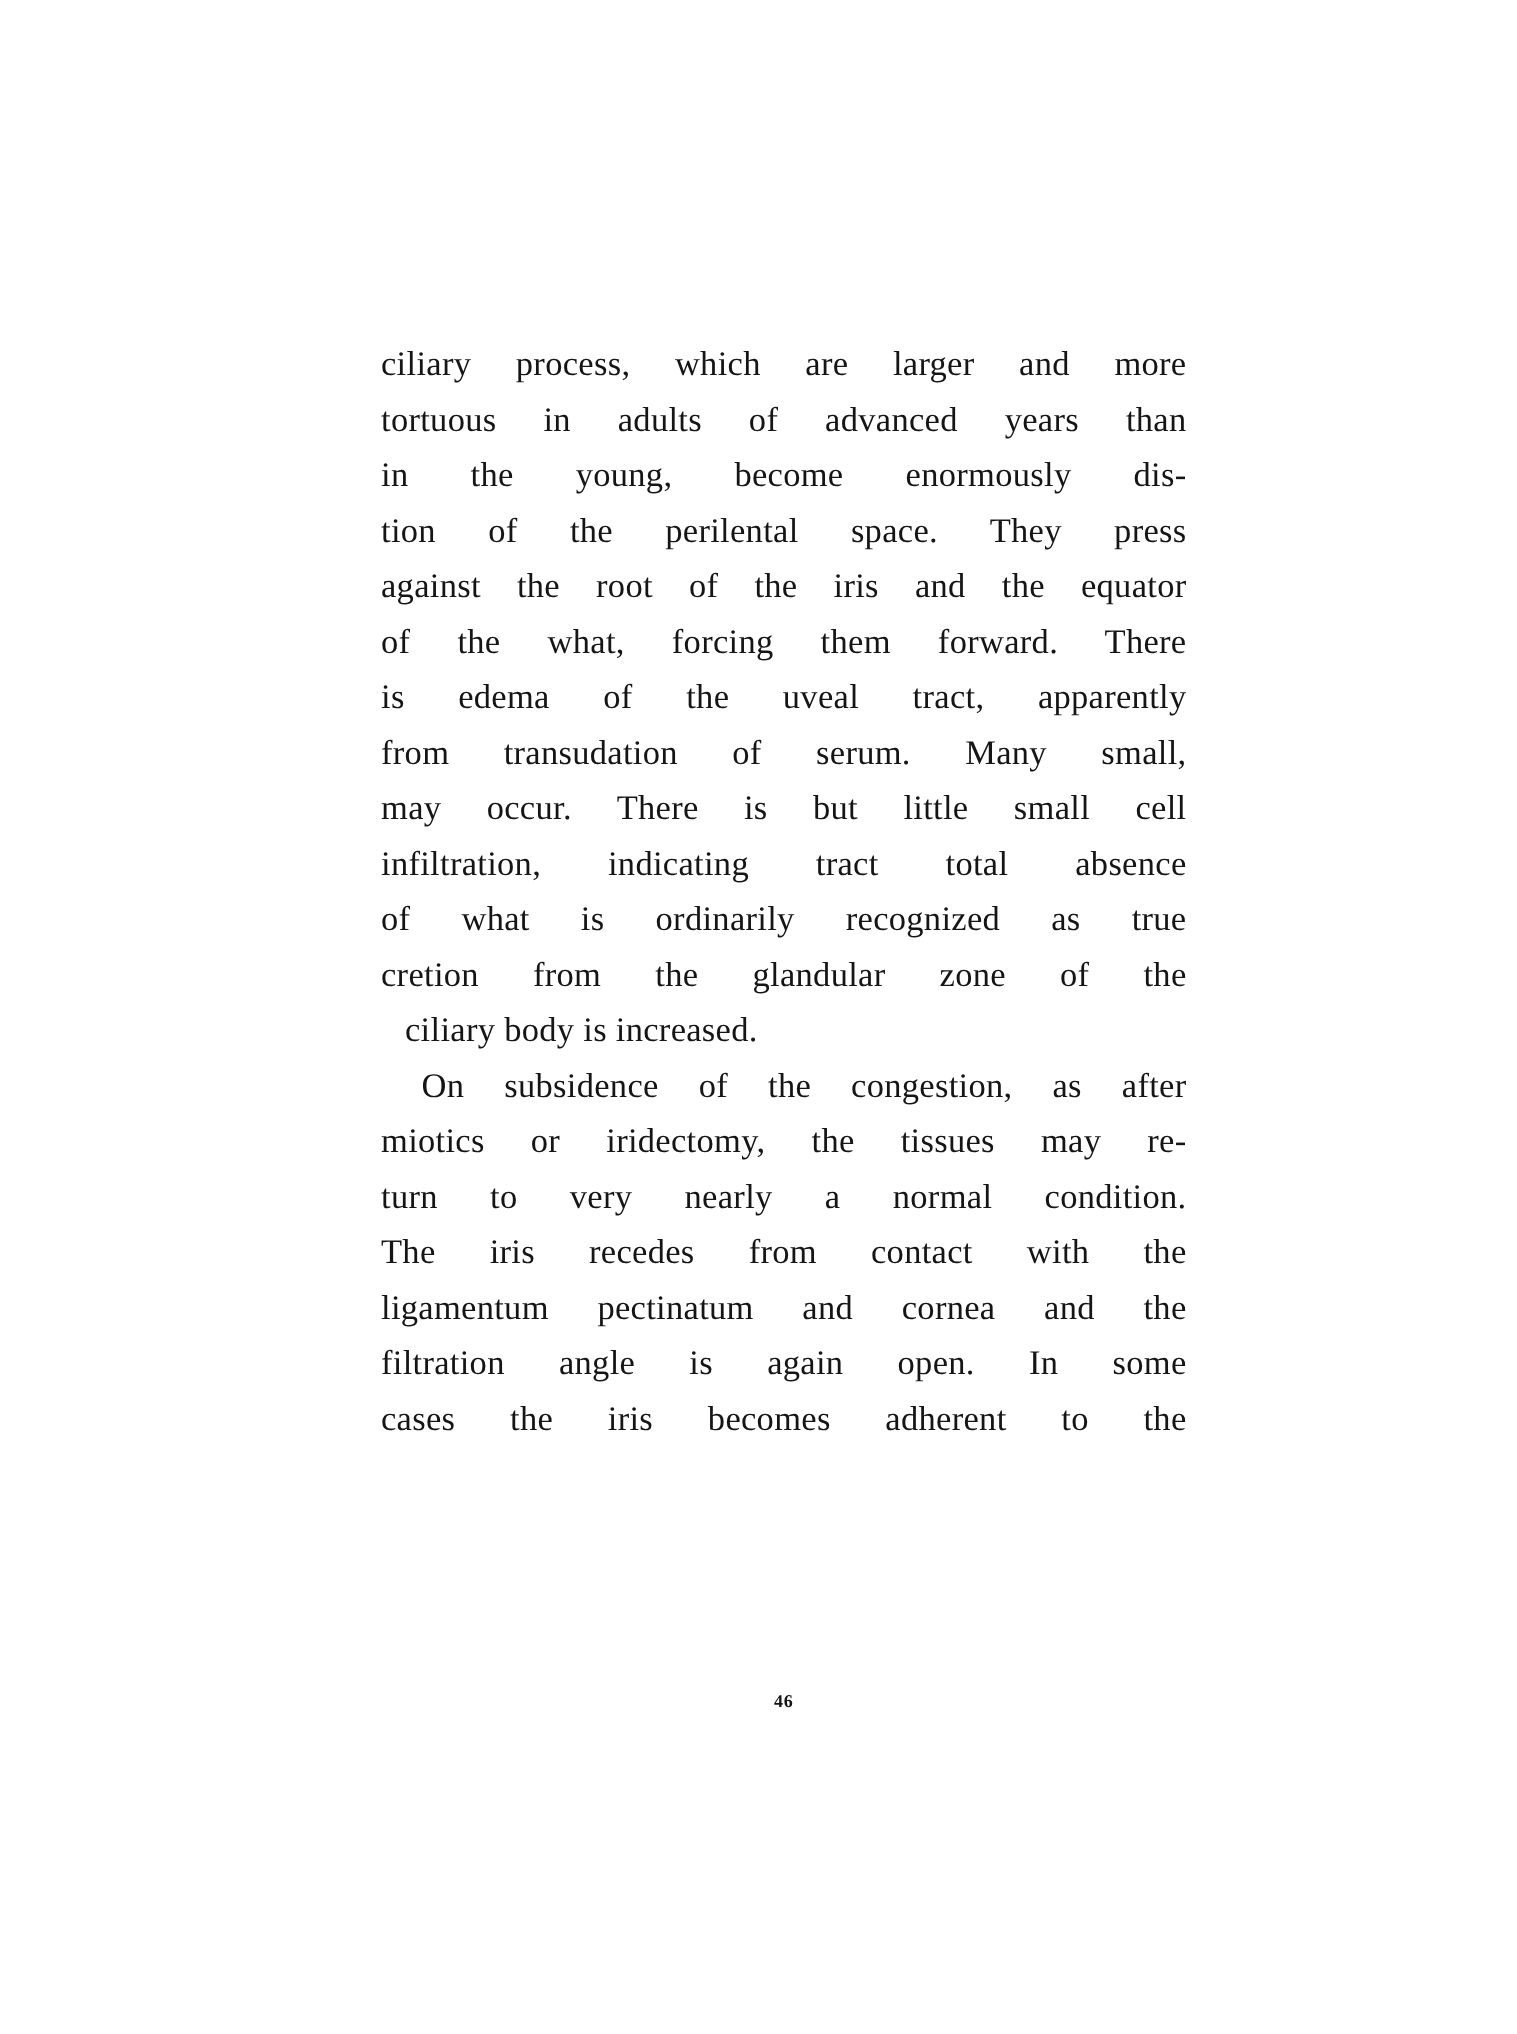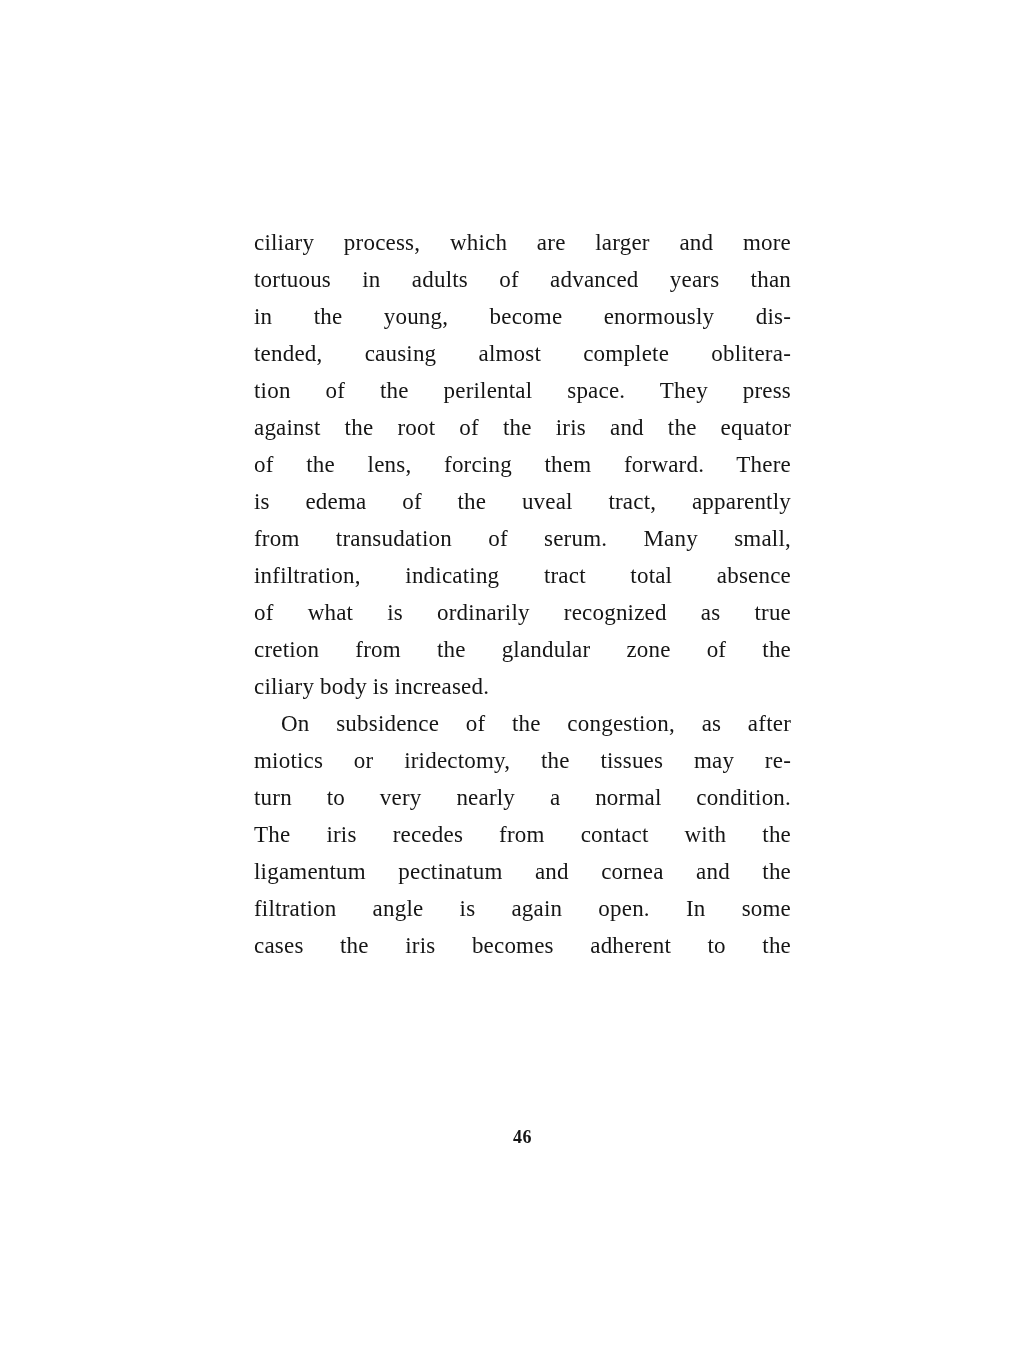--- a/index.html
+++ b/index.html
@@ -36,53 +36,54 @@
     height: 37px;
     text-align: justify;
     text-align-last: justify;
     letter-spacing: 0.2px;
     white-space: normal;
     overflow: hidden;
   }
   .line.end {
     text-align: center;
     text-align-last: left;
+    margin-left: 16px;
   }
   .line.first-indent {
     text-indent: 27px;
   }
   .page-number {
     position: absolute;
     top: 1127px;
     left: 254px;
     width: 537px;
     text-align: center;
-    font-size: 18px;
+    font-size: 12px;
     font-weight: bold;
     color: #151515;
     letter-spacing: 0.5px;
   }
 </style>
 </head>
 <body>
 
 <div class="page">
 
   <div class="text-block">
 
     <div class="para">
       <div class="line">ciliary process, which are larger and more</div>
       <div class="line">tortuous in adults of advanced years than</div>
       <div class="line">in the young, become enormously dis-</div>
-      <div class="line">tended, causing almost complete oblitera-</div>
       <div class="line">tion of the perilental space. They press</div>
       <div class="line">against the root of the iris and the equator</div>
-      <div class="line">of the lens, forcing them forward. There</div>
+      <div class="line">of the what, forcing them forward. There</div>
       <div class="line">is edema of the uveal tract, apparently</div>
       <div class="line">from transudation of serum. Many small,</div>
+      <div class="line">may occur. There is but little small cell</div>
       <div class="line">infiltration, indicating tract total absence</div>
       <div class="line">of what is ordinarily recognized as true</div>
       <div class="line">cretion from the glandular zone of the</div>
       <div class="line end">ciliary body is increased.</div>
     </div>
 
     <div class="para">
       <div class="line first-indent">On subsidence of the congestion, as after</div>
       <div class="line">miotics or iridectomy, the tissues may re-</div>
       <div class="line">turn to very nearly a normal condition.</div>

